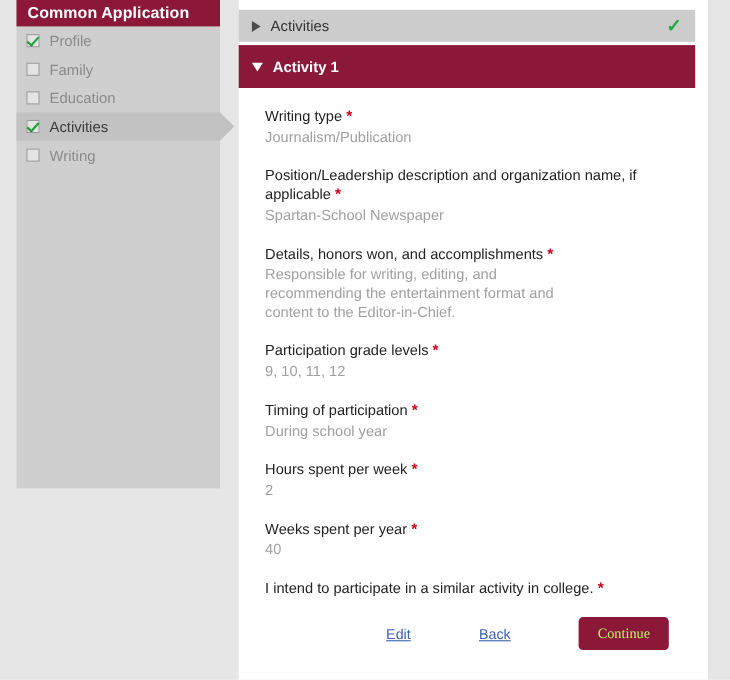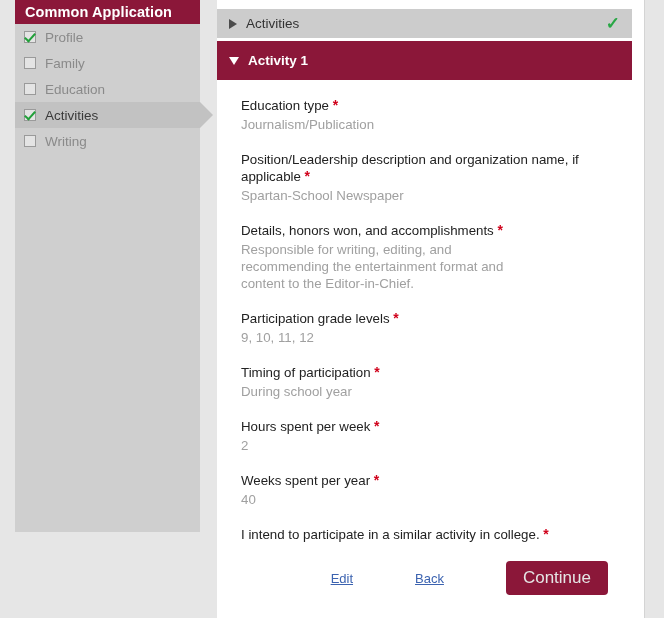--- a/index.html
+++ b/index.html
@@ -14,21 +14,21 @@
     overflow: hidden;
     position: relative;
   }
 
   
   #sidebar {
     position: absolute;
     left: 15px;
     top: 0;
     width: 185px;
-    height: 532px;
+    height: 444px;
     background: #cfcfcf;
   }
   #sidebar-title {
     background: #8b1739;
     color: #ffffff;
     font-weight: bold;
     font-size: 14.5px;
     line-height: 24px;
     height: 24px;
     padding-left: 10px;
@@ -182,27 +182,27 @@
   }
   .link-btn {
     font-size: 13px;
     color: #3c63b0;
     text-decoration: underline;
     margin-right: 22px;
     cursor: pointer;
   }
   #continue-button {
     background: #8b1739;
-    color: #e5e5e5;
-    font-size: 17px;
+    color: #bef264;
+    font-size: 13px;
     border: none;
     border-radius: 4px;
     padding: 7px 17px;
     cursor: pointer;
-    font-family: Liberation Sans, sans-serif;
+    font-family: Liberation Serif, serif;
   }
 </style>
 </head>
 <body>
 
 <div id="sidebar">
   <div id="sidebar-title">Common Application</div>
   <div id="sidebar-nav">
       <div class="nav-item">
         <span class="cbox checked"></span>
@@ -236,21 +236,21 @@
     <span id="section-check">✓</span>
   </div>
 
   <div id="activity-header">
     <span class="tri-down"></span>
     <span id="activity-header-label">Activity 1</span>
   </div>
 
   <div id="form-body">
       <div class="field">
-        <div class="field-label"><span>Education type</span> <span class="req">*</span></div>
+        <div class="field-label"><span>Writing type</span> <span class="req">*</span></div>
         <div class="field-value">Journalism/Publication</div>
       </div>
       <div class="field">
         <div class="field-label"><span>Position/Leadership description and organization name, if applicable</span> <span class="req">*</span></div>
         <div class="field-value">Spartan-School Newspaper</div>
       </div>
       <div class="field">
         <div class="field-label"><span>Details, honors won, and accomplishments</span> <span class="req">*</span></div>
         <div class="field-value">Responsible for writing, editing, and
 recommending the entertainment format and

